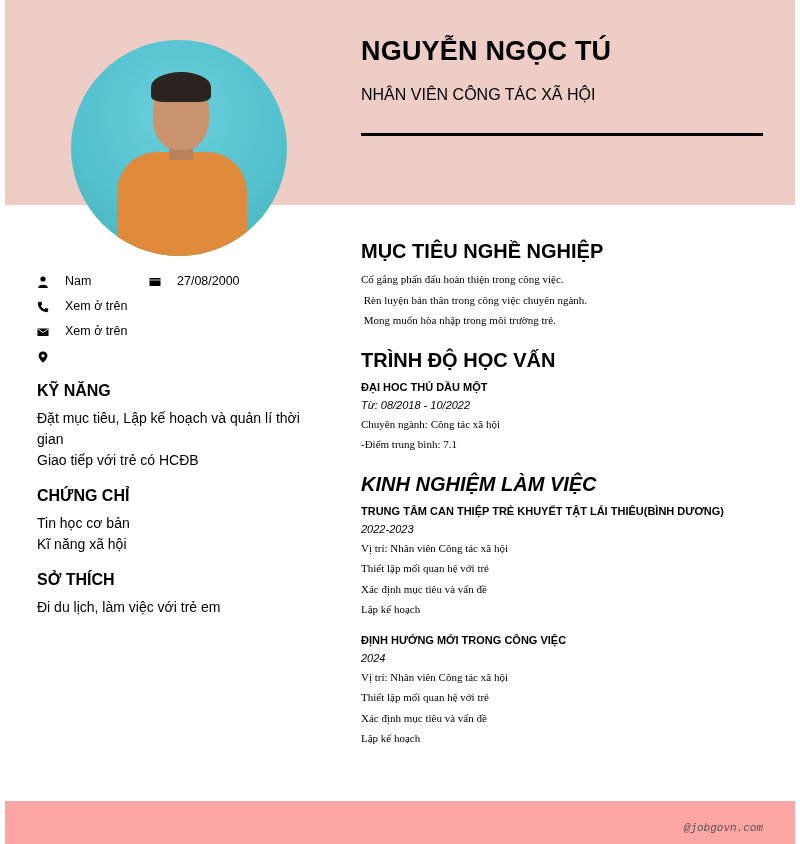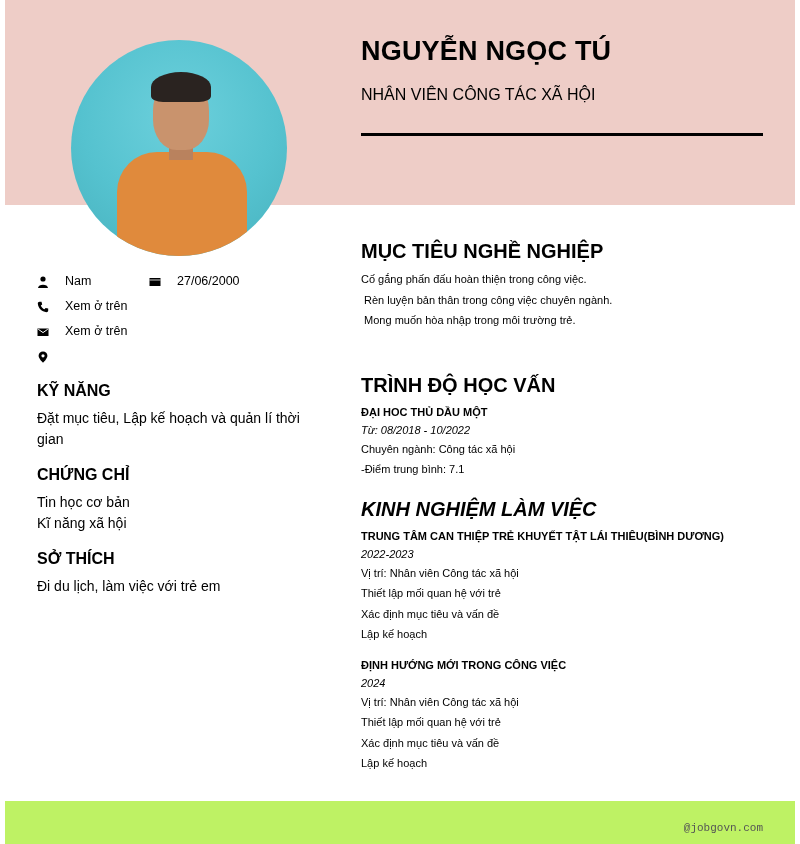--- a/index.html
+++ b/index.html
@@ -7,21 +7,22 @@
     width: 800px; height: 844px; position: relative; overflow: hidden;
     background: #ffffff; color: #000;
     font-family: "Liberation Sans", "DejaVu Sans", sans-serif;
   }
   .header-band {
     position: absolute; left: 5px; top: 0; width: 790px; height: 205px;
     background: #eecdc7;
   }
   .footer-band {
     position: absolute; left: 5px; top: 801px; width: 790px; height: 43px;
-    background: #bef264;
+    background: #fca5a5;
+    font-style: italic;
   }
   .footer-text {
     position: absolute; right: 32px; top: 21px;
     font-family: "Liberation Mono", "DejaVu Sans Mono", monospace;
     font-size: 11px; color: #555;
   }
   .avatar {
     position: absolute; left: 71px; top: 40px; width: 216px; height: 216px;
     border-radius: 50%; overflow: hidden;
     background: radial-gradient(circle at 50% 35%, #6cd0dc 0%, #55c2cf 55%, #47b1bd 100%);
@@ -54,21 +55,21 @@
   .left-col { position: absolute; left: 37px; top: 272px; width: 280px; }
   .info-row { display: flex; align-items: center; font-size: 12.5px; line-height: 19px; margin-bottom: 6px; }
   .info-row .ic { width: 28px; flex: 0 0 28px; height: 19px; display: flex; align-items: center; }
   .info-row .ic svg { width: 12px; height: 12px; }
   .pair { display: flex; }
   .pair .cell { display: flex; width: 112px; }
   .sec-title-l { font-size: 16px; font-weight: bold; margin: 16px 0 8px 0; }
   .small { font-size: 14px; line-height: 21px; }
   .right-col { position: absolute; left: 361px; top: 240px; width: 410px; }
   .sec-title-r { font-size: 20px; font-weight: bold; margin: 0 0 6px 0; }
-  .r-line { font-size: 11px; line-height: 20.5px; white-space: pre; }
+  .r-line { font-size: 11px; line-height: 20.5px; white-space: pre; font-family: Liberation Serif, serif; }
   .org { font-size: 11px; font-weight: bold; line-height: 18px; }
   .period { font-size: 11px; font-style: italic; line-height: 18px; }
 </style>
 </head>
 <body>
 
 <div class="header-band"></div>
 
 <div class="avatar">
   <div class="shirt"></div>
@@ -92,21 +93,21 @@
       </span>
       <span>Nam</span>
     </div>
     <div class="cell">
       <span class="ic">
         <svg viewBox="0 0 12 12">
             <rect x="0.5" y="2" width="11" height="8" fill="#000"></rect>
             <rect x="0.5" y="3.6" width="11" height="0.8" fill="#fff"></rect>
           </svg>
       </span>
-      <span>27/06/2000</span>
+      <span>27/08/2000</span>
     </div>
   </div>
   <div class="info-row">
     <span class="ic">
       <svg viewBox="0 0 12 12">
           <path d="M2.5 0.8 L4.5 0.8 L5.2 3.4 L3.8 4.5 C4.5 6.2 5.8 7.6 7.5 8.3 L8.6 6.9 L11.2 7.6 L11.2 9.6 C11.2 10.6 10.4 11.2 9.4 11.2 C4.8 10.8 1.2 7.2 0.8 2.6 C0.8 1.6 1.5 0.8 2.5 0.8 Z" fill="#000"></path>
         </svg>
     </span>
     <span>Xem ở trên</span>
   </div>
@@ -123,36 +124,37 @@
     <span class="ic">
       <svg viewBox="0 0 12 12">
           <path d="M6 0.5 C3.4 0.5 1.6 2.4 1.6 4.8 C1.6 7.8 6 11.8 6 11.8 C6 11.8 10.4 7.8 10.4 4.8 C10.4 2.4 8.6 0.5 6 0.5 Z" fill="#000"></path>
           <circle cx="6" cy="4.8" r="1.6" fill="#fff"></circle>
         </svg>
     </span>
   </div>
 
   <div class="sec-title-l">KỸ NĂNG</div>
   <div class="small">Đặt mục tiêu, Lập kế hoạch và quản lí thời gian</div>
+  <div class="small">Giao tiếp với trẻ có HCĐB</div>
 
   <div class="sec-title-l">CHỨNG CHỈ</div>
   <div class="small">Tin học cơ bản</div>
   <div class="small">Kĩ năng xã hội</div>
 
   <div class="sec-title-l">SỞ THÍCH</div>
   <div class="small">Đi du lịch, làm việc với trẻ em</div>
 </div>
 
 <div class="right-col">
   <div class="sec-title-r">MỤC TIÊU NGHỀ NGHIỆP</div>
   <div class="r-line">Cố gắng phấn đấu hoàn thiện trong công việc.</div>
   <div class="r-line"> Rèn luyện bản thân trong công việc chuyên ngành.</div>
   <div class="r-line"> Mong muốn hòa nhập trong môi trường trẻ.</div>
 
-  <div class="sec-title-r" style="margin-top:43px;">TRÌNH ĐỘ HỌC VẤN</div>
+  <div class="sec-title-r" style="margin-top:18px;">TRÌNH ĐỘ HỌC VẤN</div>
   <div class="org">ĐẠI HOC THỦ DẦU MỘT</div>
   <div class="period">Từ: 08/2018 - 10/2022</div>
   <div class="r-line">Chuyên ngành: Công tác xã hội</div>
   <div class="r-line">-Điểm trung bình: 7.1</div>
 
   <div class="sec-title-r" style="margin-top:18px;font-style:italic;">KINH NGHIỆM LÀM VIỆC</div>
   <div class="org">TRUNG TÂM CAN THIỆP TRẺ KHUYẾT TẬT LÁI THIÊU(BÌNH DƯƠNG)</div>
   <div class="period">2022-2023</div>
   <div class="r-line">Vị trí: Nhân viên Công tác xã hội</div>
   <div class="r-line">Thiết lập mối quan hệ với trẻ</div>

